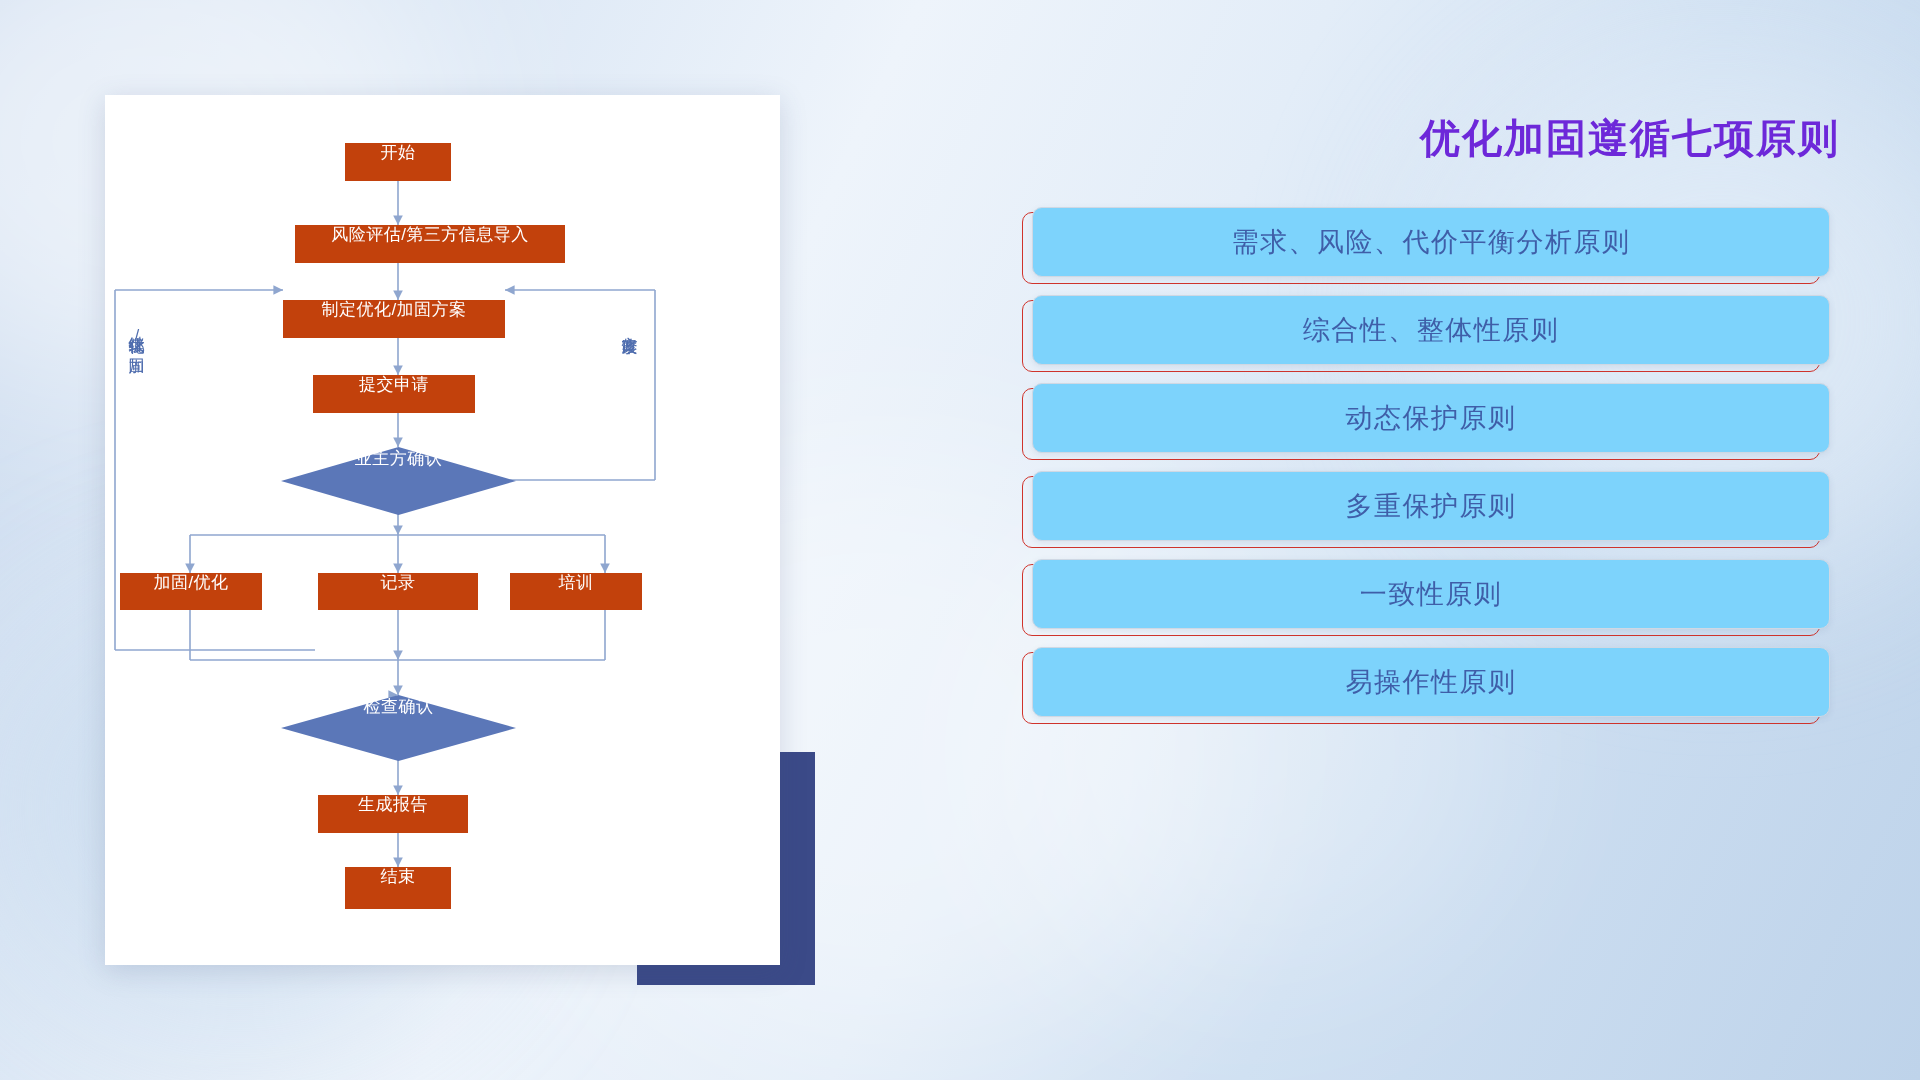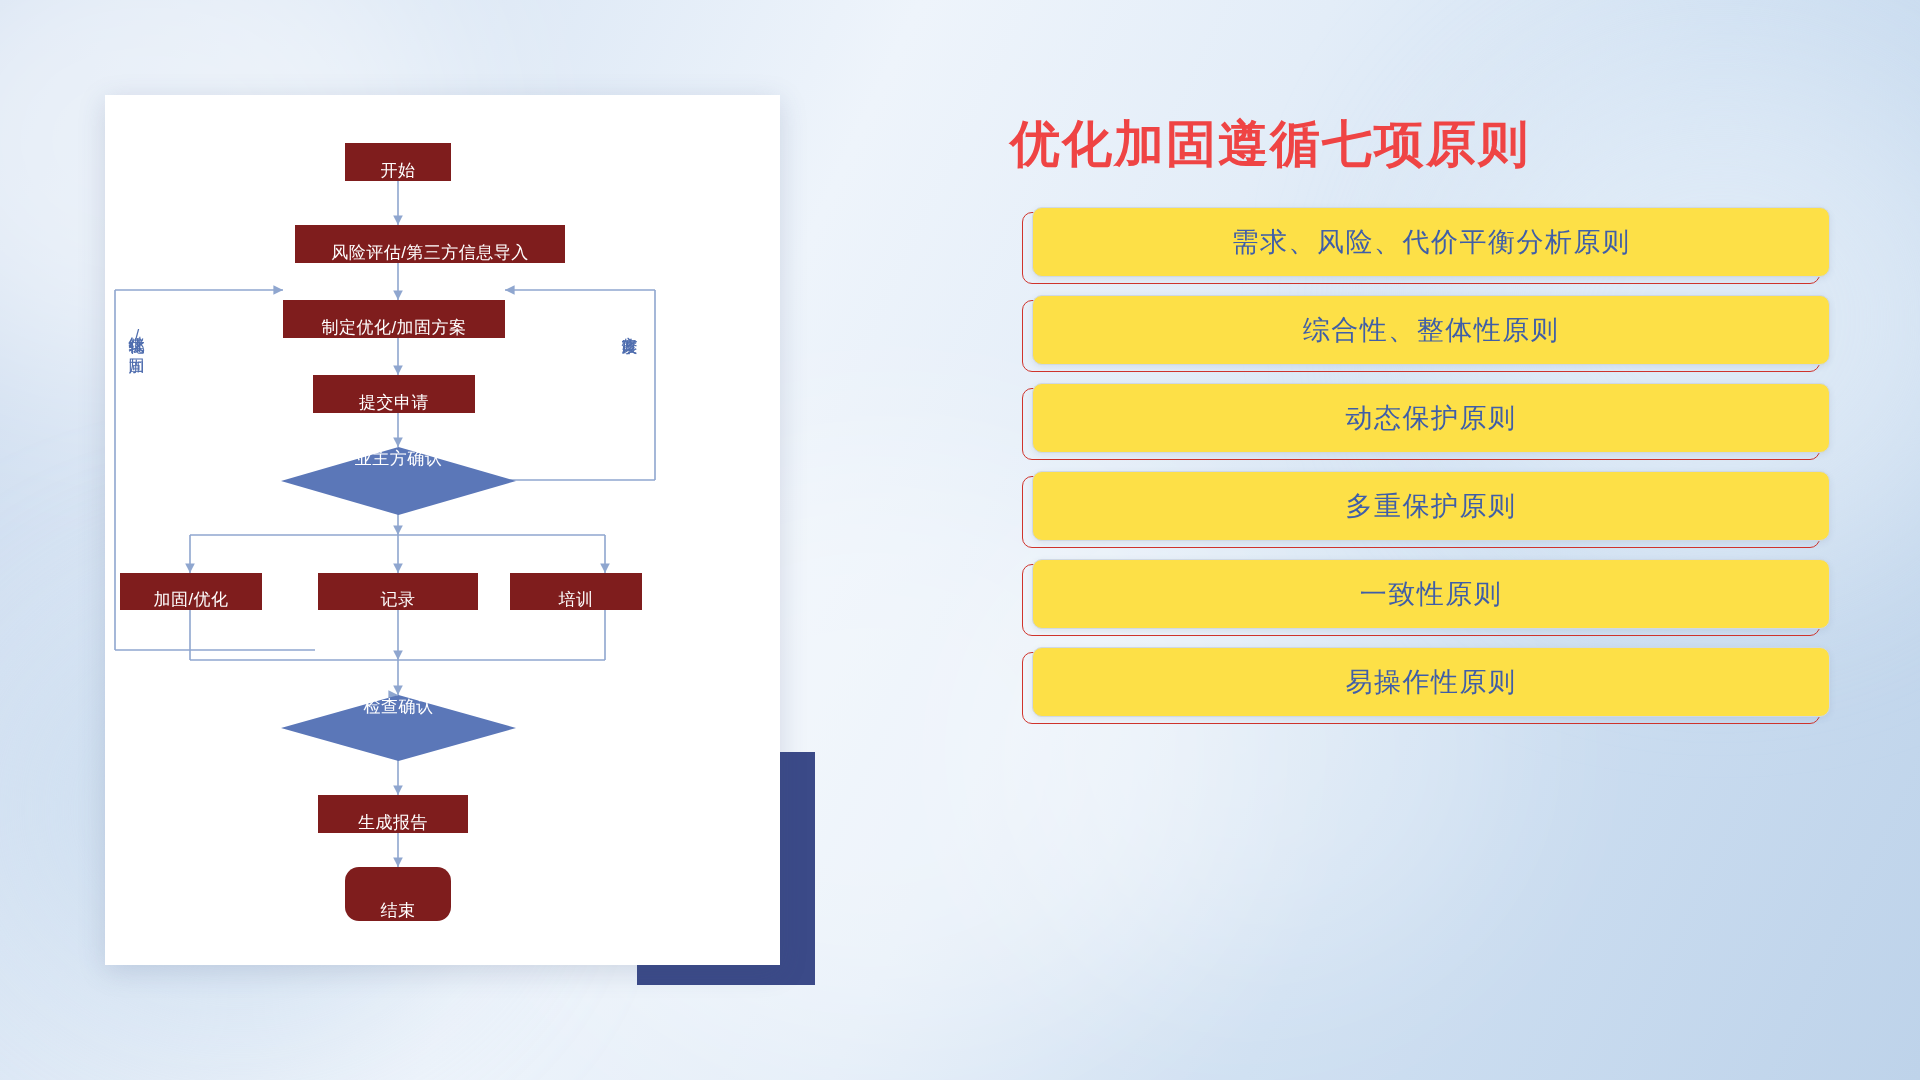--- a/index.html
+++ b/index.html
@@ -47,26 +47,26 @@
   }
 
   .flow {
     position: absolute;
     inset: 0;
   }
   .flow svg { position: absolute; left: 0; top: 0; }
 
   .node {
     position: absolute;
-    background: #7f1d1d;
+    background: #c2410c;
     color: #ffffff;
     font-size: 17px;
     line-height: 1.2;
     display: flex;
-    align-items: flex-end;
+    align-items: flex-start;
     justify-content: center;
     text-align: center;
     white-space: nowrap;
     letter-spacing: 0.5px;
   }
   .diamond-wrap {
     position: absolute;
     display: flex;
     align-items: flex-start;
     justify-content: center;
@@ -100,24 +100,24 @@
     left: 1010px;
     top: 95px;
     width: 830px;
     height: 900px;
   }
   .panel-title {
     position: absolute;
     left: 0;
     top: 16px;
     width: 830px;
-    text-align: left;
-    font-size: 50px;
+    text-align: right;
+    font-size: 40px;
     font-weight: bold;
-    color: #ef4444;
+    color: #6d28d9;
     letter-spacing: 2px;
   }
   .principles {
     position: absolute;
     left: 12px;
     top: 112px;
     width: 806px;
   }
   .principle-row {
     position: relative;
@@ -133,21 +133,21 @@
     border: 1.5px solid #d0342c;
     border-radius: 10px;
     background: transparent;
   }
   .principle-box {
     position: absolute;
     left: 10px;
     top: 0;
     width: 796px;
     height: 68px;
-    background: #fde047;
+    background: #7dd3fc;
     border: 1px solid #cfd8e4;
     border-radius: 10px;
     display: flex;
     align-items: center;
     justify-content: center;
     color: #3f5ea8;
     font-size: 27px;
     letter-spacing: 1.5px;
     box-shadow: 0 2px 6px rgba(70,90,130,0.10);
   }
@@ -250,21 +250,21 @@
 
     <div class="diamond-wrap" style="left:176px; top:600px; width:235px; height:66px;">
       <div class="diamond-shape"></div>
       <span class="diamond-label">检查确认</span>
     </div>
 
     <div class="node" style="left:213px; top:700px; width:150px; height:38px;">
       <span>生成报告</span>
     </div>
 
-    <div class="node" style="left:240px; top:772px; width:106px; height:54px;border-radius:14px;">
+    <div class="node" style="left:240px; top:772px; width:106px; height:42px;">
       <span>结束</span>
     </div>
 
     <div class="vlabel" style="left:22px; top:228px; height:140px;">继续优化/加固</div>
 
     <div class="vlabel" style="left:515px; top:228px; height:105px;">方案修改</div>
   </div>
 </div>
 
 <div class="right-panel">

